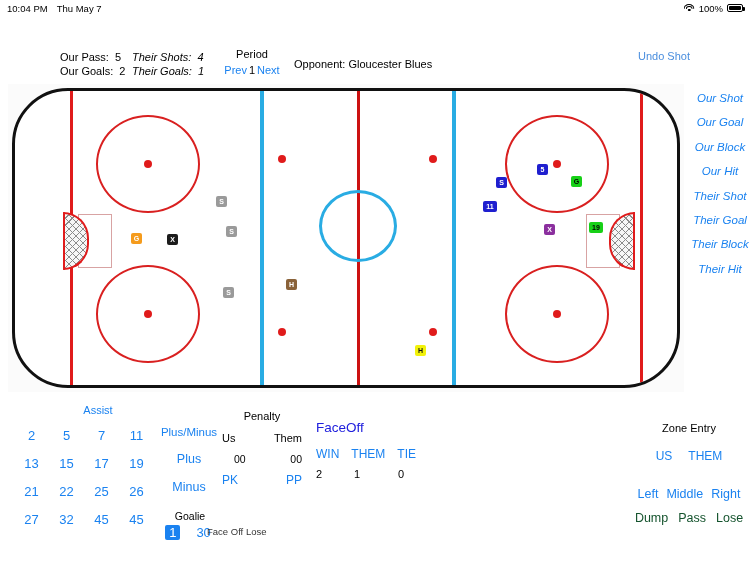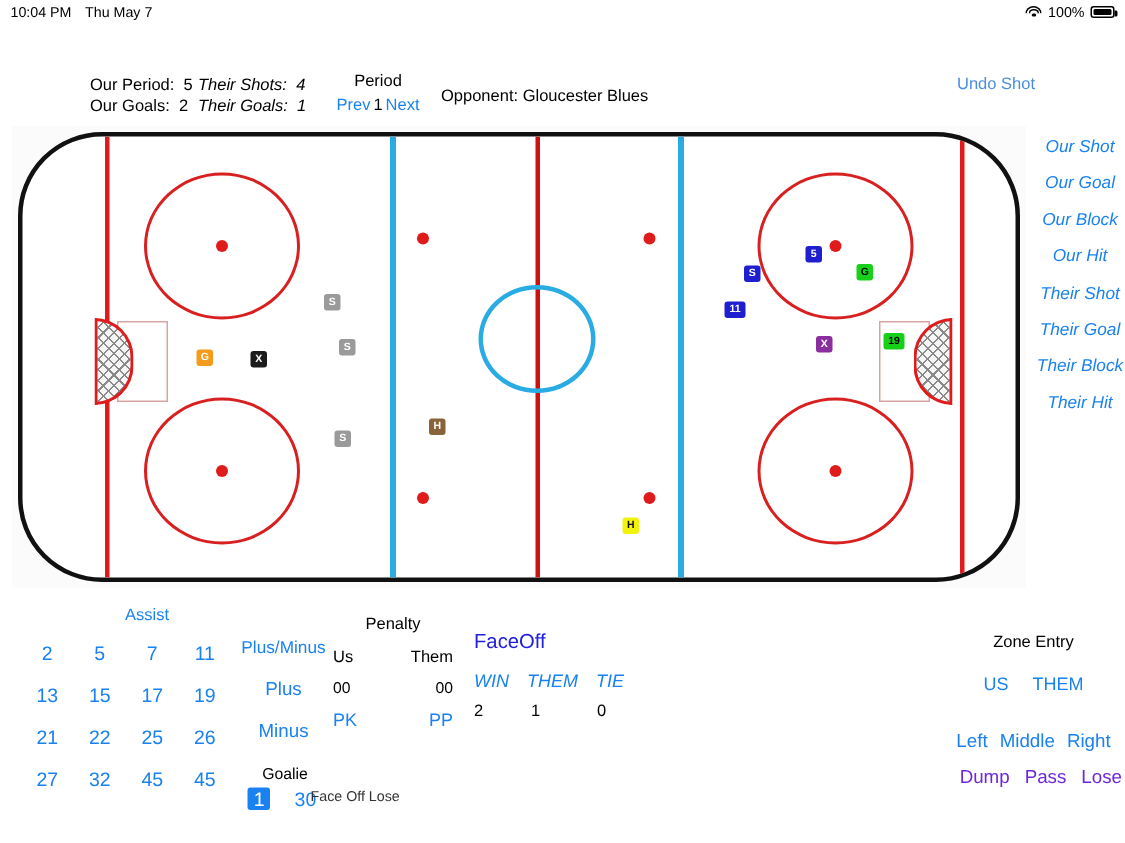--- a/index.html
+++ b/index.html
@@ -125,36 +125,36 @@
   .goalie-blk { position:absolute; left:150px; top:112px; width:80px; text-align:center; }
   .goalie-blk .ghdr { font-size:10.5px; color:#000; margin-bottom:3px; }
   .goalie-blk .grow { display:flex; justify-content:center; gap:12px; align-items:center; }
   .goalie-blk .gnum { color:#1a82f0; font-size:13px; padding:0 4px; cursor:pointer; }
   .goalie-blk .gnum.sel { background:#1a82f0; color:#fff; border-radius:2px; }
   .fol { position:absolute; left:207px; top:128px; font-size:9.5px; color:#333; }
 
   .penalty { position:absolute; left:222px; top:12px; width:80px; }
   .penalty .phdr { text-align:center; font-size:11px; color:#000; }
   .penalty .prow2 { display:flex; justify-content:space-between; margin-top:10px; font-size:11px; color:#000; }
-  .penalty .prow3 { display:flex; justify-content:space-between; margin-top:9px; font-size:10.5px; color:#000; }
+  .penalty .prow3 { display:flex; justify-content:space-between; margin-top:9px; font-size:10.5px; color:#000;margin-left:12px; }
   .penalty .prow4 { display:flex; justify-content:space-between; margin-top:8px; font-size:12px; color:#1a82f0; }
   .penalty .prow4 span { cursor:pointer; }
 
   .faceoff { position:absolute; left:316px; top:22px; width:120px; }
   .faceoff .fhdr { color:#2020dd; font-size:13.5px; cursor:pointer; }
-  .faceoff .frow { display:flex; gap:12px; margin-top:12px; color:#1a82f0; font-size:12px;font-style:italic; }
+  .faceoff .frow { display:flex; gap:12px; margin-top:12px; color:#1a82f0; font-size:12px; }
   .faceoff .frow span { cursor:pointer; }
   .faceoff .fvals { display:flex; gap:12px; margin-top:7px; color:#000; font-size:11px; }
   .faceoff .fvals span { display:inline-block; }
 
   .zone { position:absolute; left:630px; top:24px; width:118px; text-align:center; }
   .zone .zhdr { font-size:11px; color:#000; }
   .zone .zrow { margin-top:15px; display:flex; justify-content:center; gap:16px; color:#1a82f0; font-size:12px; }
   .zone .zrow2 { margin-top:24px; display:flex; justify-content:center; gap:8px; color:#1a82f0; font-size:12.5px; }
-  .zone .zrow3 { margin-top:10px; display:flex; justify-content:flex-end; gap:10px; color:#6d28d9; font-size:12.5px; }
+  .zone .zrow3 { margin-top:10px; display:flex; justify-content:center; gap:10px; color:#14532d; font-size:12.5px; }
   .zone span { cursor:pointer; }
 </style>
 </head>
 <body>
 
 <div class="screen">
 
   <div class="statusbar">
     <div class="sb-left">
       <span>10:04 PM</span>
@@ -170,21 +170,21 @@
       <span class="batt">
           <i></i>
         </span>
     </div>
   </div>
 
 
   <div class="stats">
     <div class="st-col c-ours">
       <div>
-        <span>Our Period:</span>
+        <span>Our Pass:</span>
         &nbsp;<span>5</span>
       </div>
       <div>
         <span>Our Goals:</span>
         &nbsp;<span>2</span>
       </div>
     </div>
     <div class="st-col c-theirs">
       <div>
         <span>Their Shots:</span>

